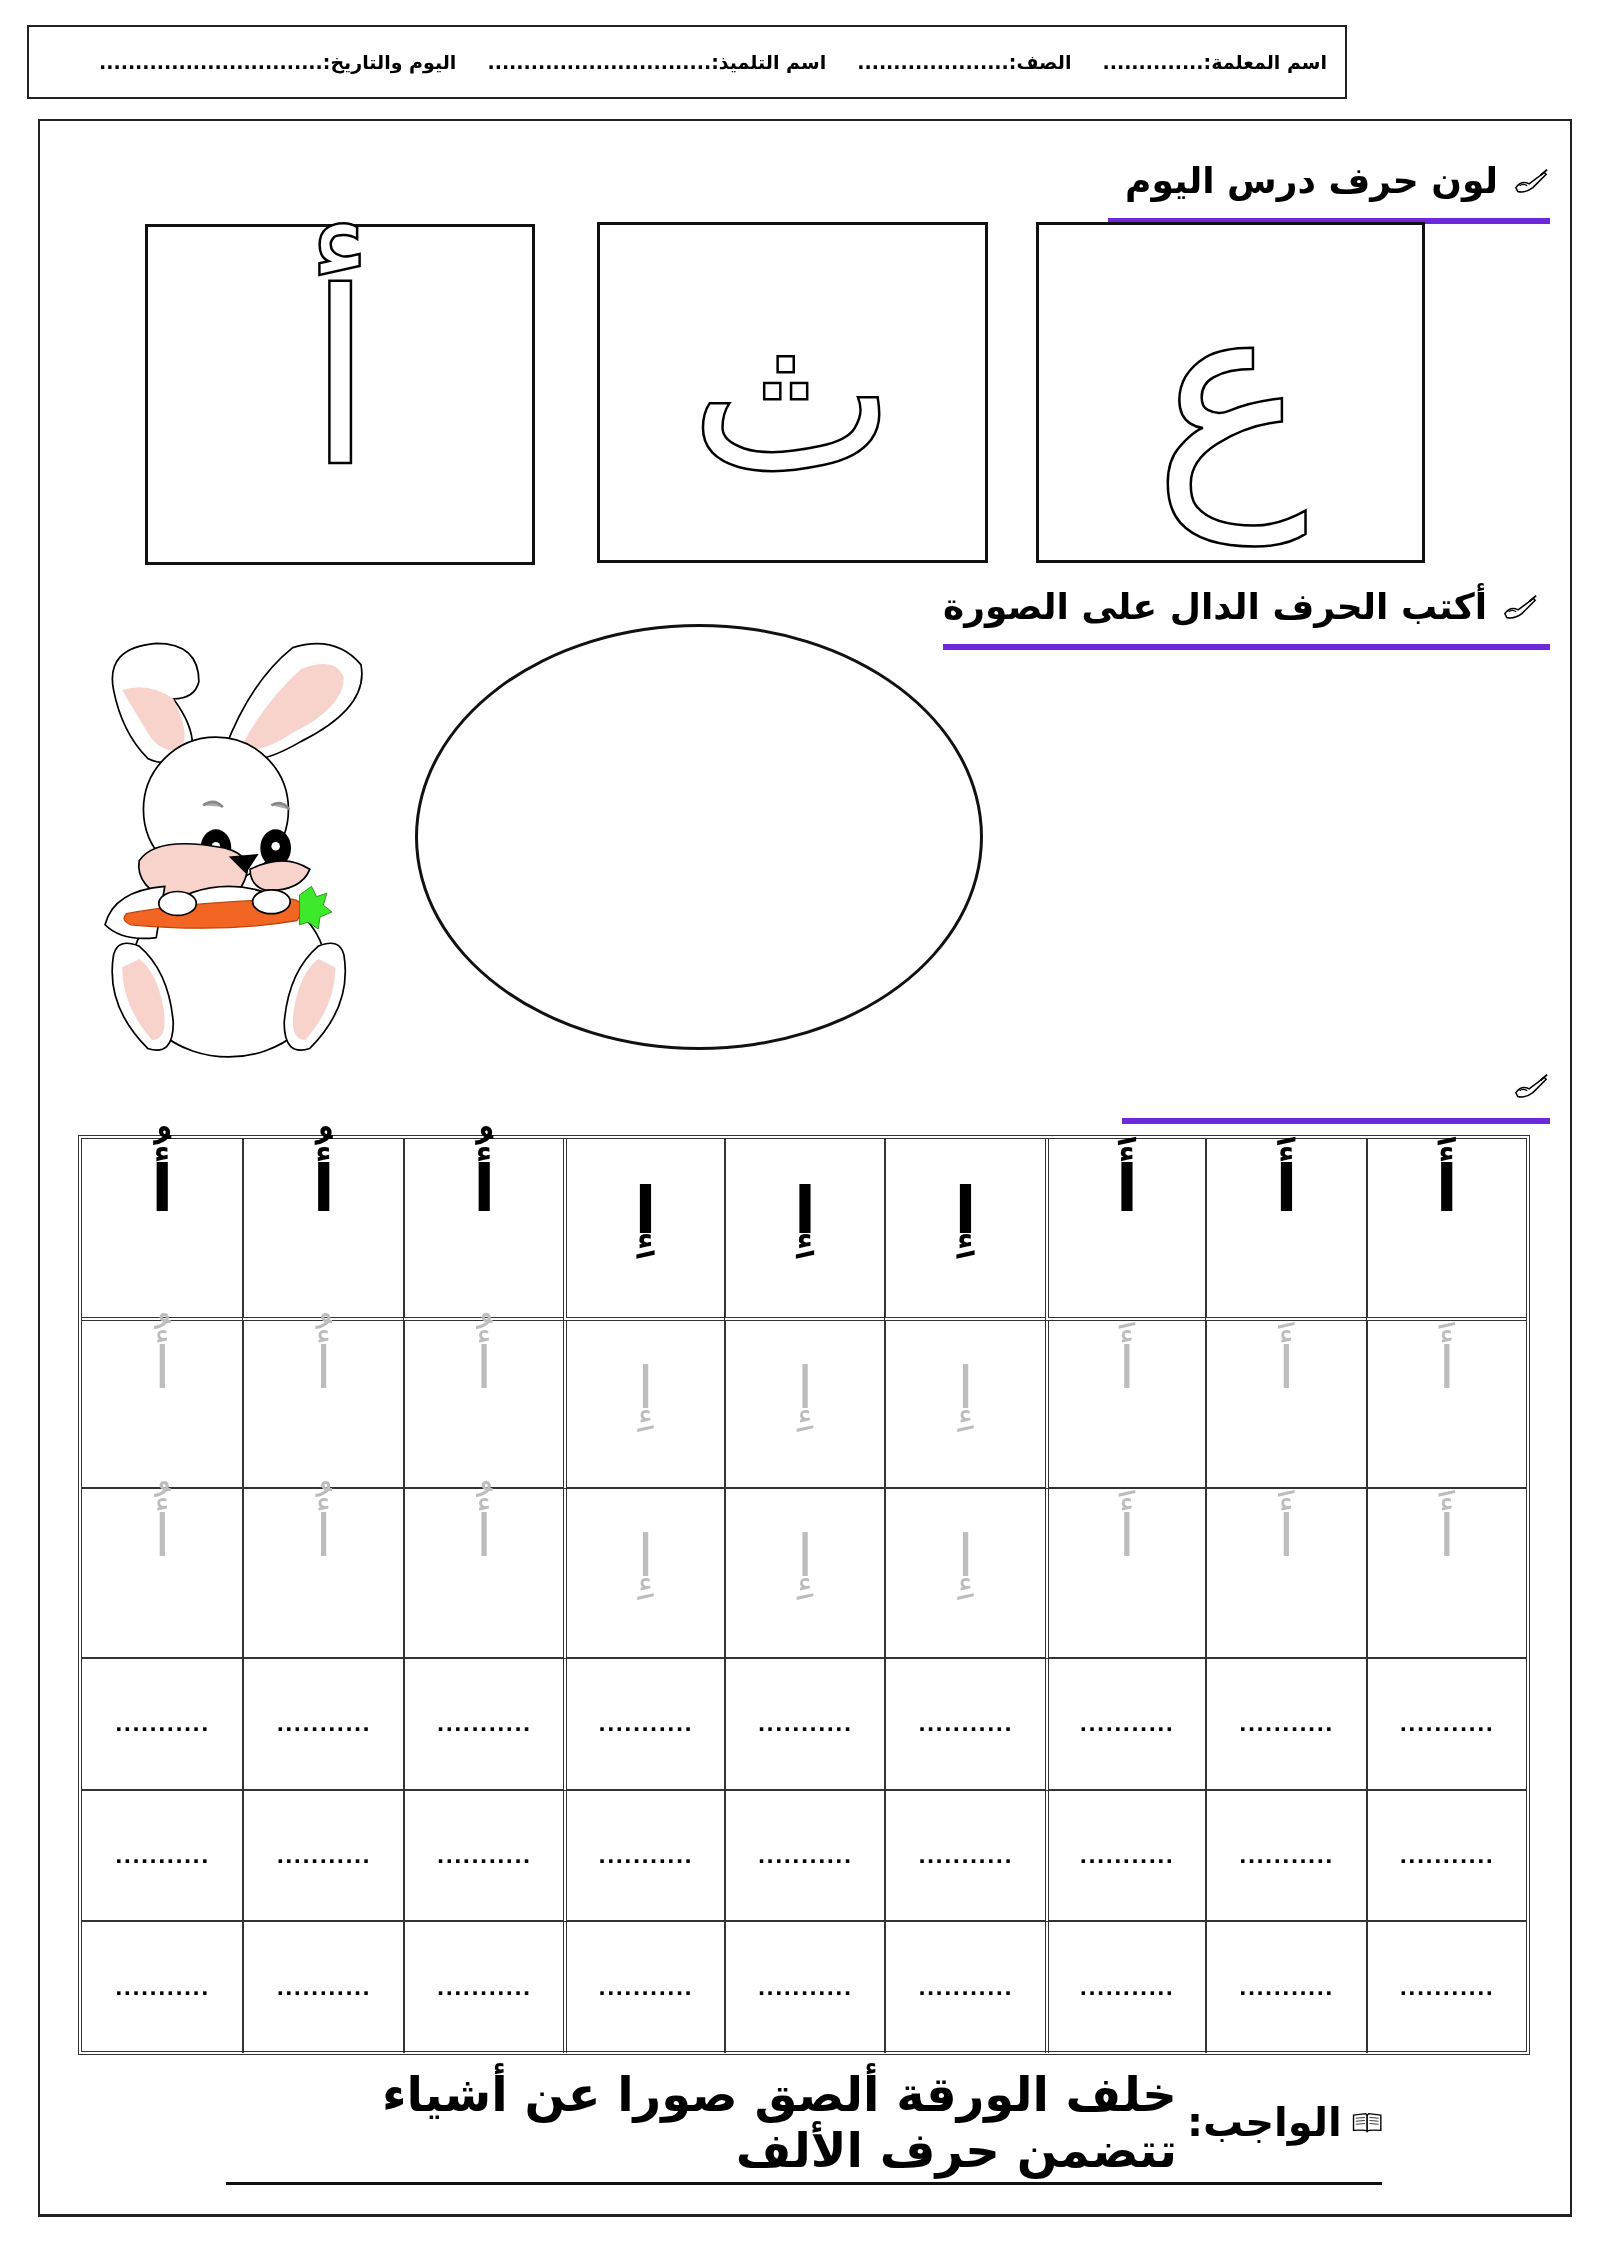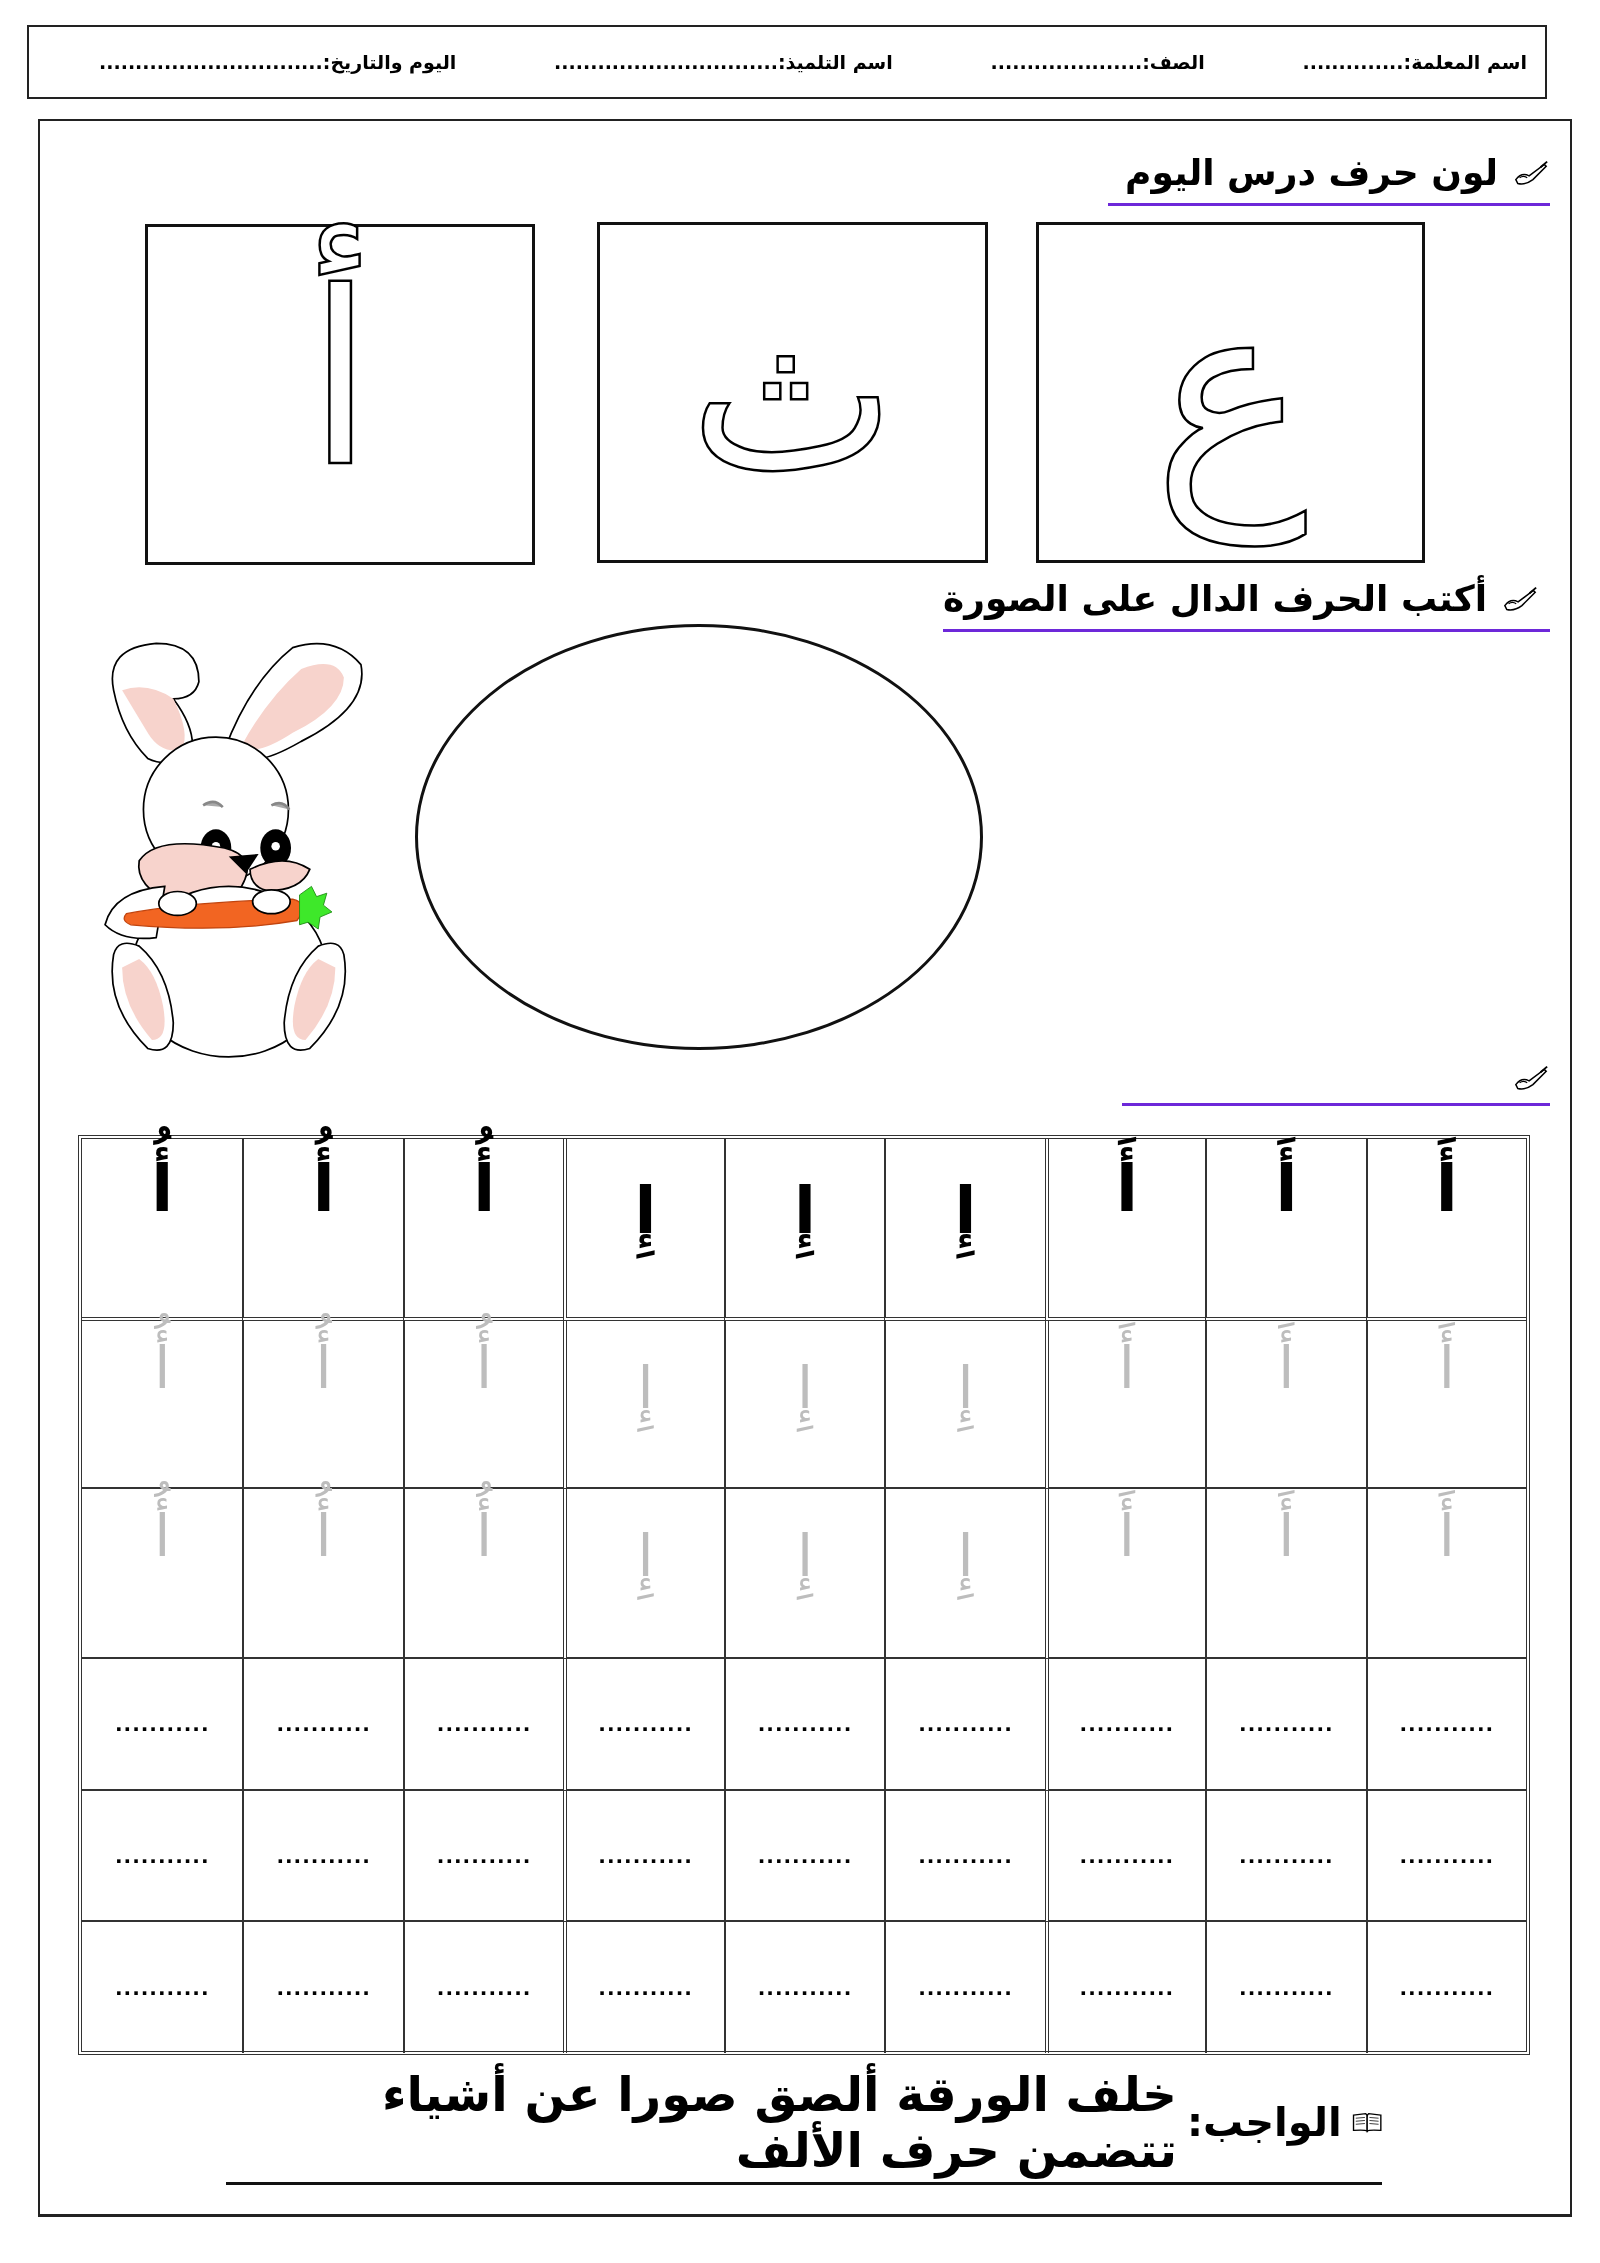--- a/index.html
+++ b/index.html
@@ -1,33 +1,33 @@
 <!DOCTYPE html>
 <html><head>
 <meta charset="utf-8">
 <style>
   html, body { margin: 0; padding: 0; background: #ffffff; }
   body { width: 1600px; height: 2263px; position: relative; overflow: hidden;
          font-family: "DejaVu Sans", sans-serif; color: #000; }
   .abs { position: absolute; }
 
   
-  .header-box { left: 27px; top: 25px; width: 1520px; height: 74px; border: 2px solid #222;
+  .header-box { left: 27px; top: 25px; width: 1320px; height: 74px; border: 2px solid #222;
                 box-sizing: border-box; display: flex; flex-direction: row-reverse;
                 align-items: center; justify-content: space-between; padding: 0 18px 0 70px; direction: rtl; }
   .header-field { font-family: "DejaVu Sans", sans-serif; font-weight: bold; font-size: 19px;
                   white-space: nowrap; letter-spacing: -0.5px; }
 
   
   .main-frame { left: 38px; top: 119px; width: 1534px; height: 2098px; border: 2px solid #222;
                 border-bottom-width: 3px; box-sizing: border-box; }
 
   
   .section-heading { direction: rtl; display: flex; align-items: center; gap: 14px;
-                     border-bottom: 3px solid #6d28d9; padding-bottom: 10px; }
+                     border-bottom: 6px solid #6d28d9; padding-bottom: 17px; margin-top: 8px; }
   .section-heading .title { font-family: "DejaVu Sans", sans-serif; font-weight: bold; font-size: 36px; line-height: 1.15; }
   .pen-icon { width: 38px; height: 30px; display: inline-block; }
 
   
   .letter-box { border: 3px solid #111; box-sizing: border-box; display: flex;
                 align-items: center; justify-content: center; }
   .outline-letter { font-family: "DejaVu Serif", serif; font-size: 250px; line-height: 1;
                     color: #fff; -webkit-text-stroke: 2.5px #000; }
 
   

